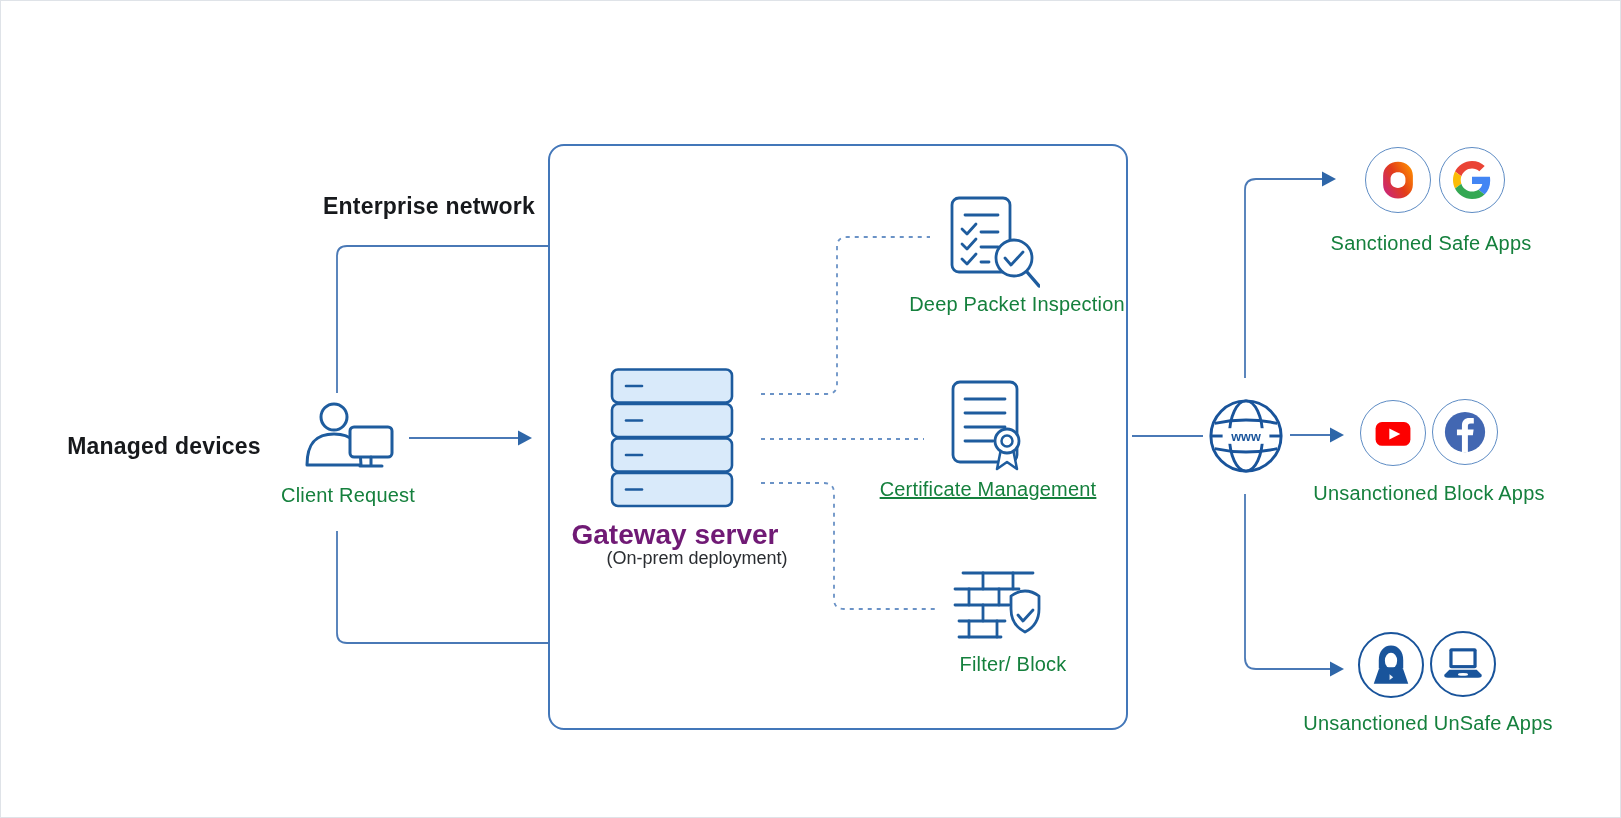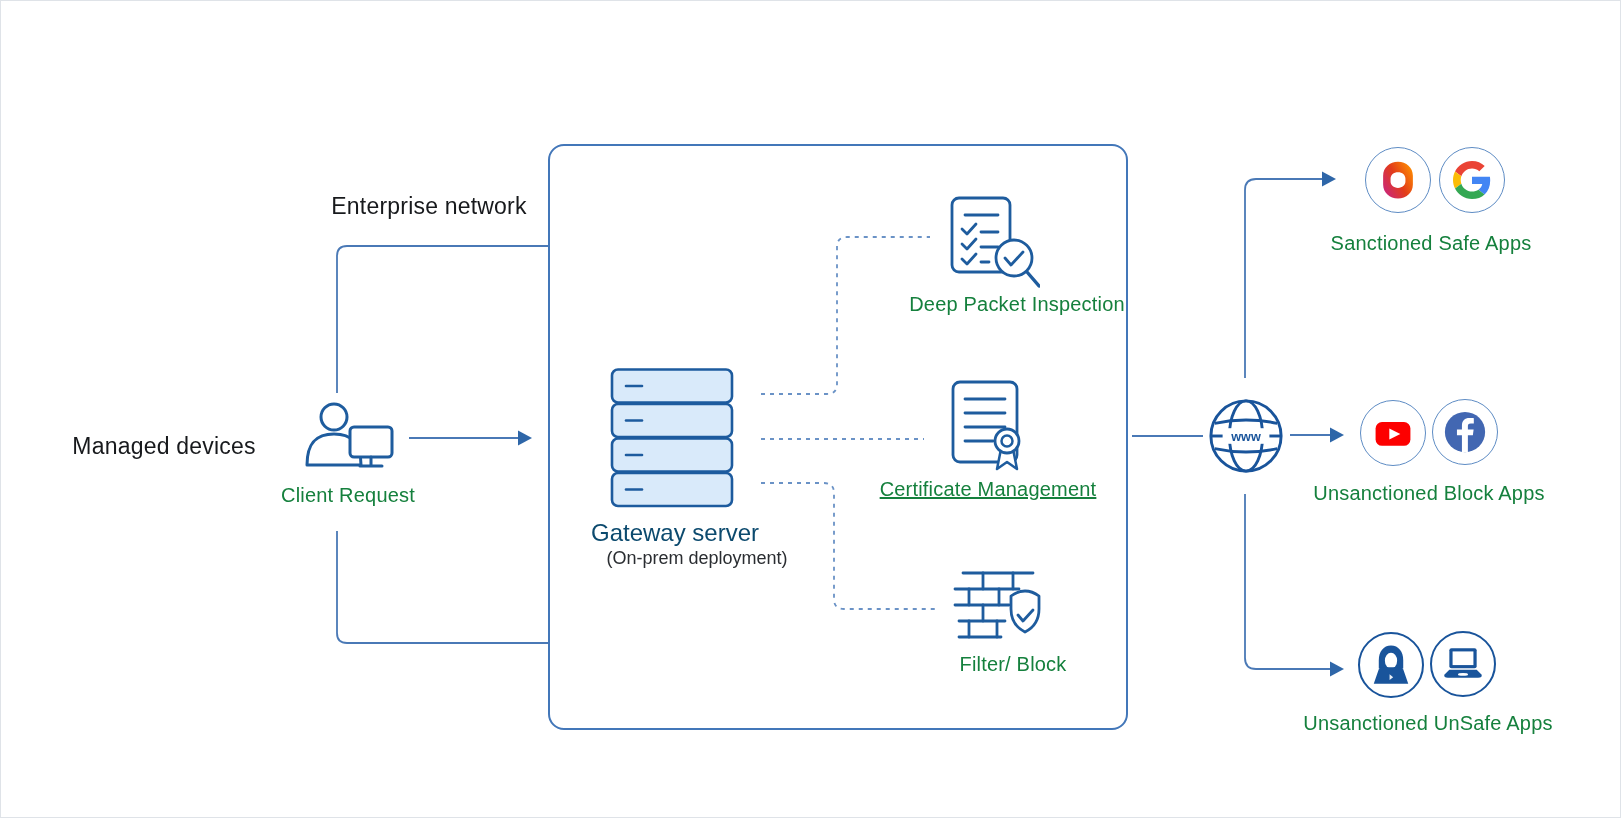--- a/index.html
+++ b/index.html
@@ -8,30 +8,30 @@
     border:1px solid #dfe3e8;box-sizing:border-box;overflow:hidden;
     font-family:"Liberation Sans", sans-serif;
   }
   .abs{position:absolute;}
   .lbl{
     position:absolute;transform:translateX(-50%);white-space:nowrap;
     font-size:20px;color:#15803d;letter-spacing:.2px;
   }
   .hdr{
     position:absolute;transform:translateX(-50%);white-space:nowrap;
-    font-size:23px;font-weight:400;color:#17191c;letter-spacing:.2px;
+    font-size:23px;font-weight:700;color:#17191c;letter-spacing:.2px;
   }
   .gateway-box{
     position:absolute;left:547px;top:143px;width:580px;height:586px;
     border:2px solid #4377b9;border-radius:16px;background:transparent;
     box-sizing:border-box;
   }
   .gw-title{
     position:absolute;left:674px;top:518px;transform:translateX(-50%);
-    font-size:24px;font-weight:400;color:#0c4a6e;white-space:nowrap;
+    font-size:28px;font-weight:700;color:#701a75;white-space:nowrap;
   }
   .gw-sub{
     position:absolute;left:675px;top:547px;transform:translateX(-50%);
     font-size:18px;color:#2a2d31;white-space:nowrap;margin-left:21px;
   }
   .app-circle{
     position:absolute;width:66px;height:66px;border-radius:50%;background:#fff;
     border:1.6px solid #5e8cc4;box-sizing:border-box;
     display:flex;align-items:center;justify-content:center;
   }

